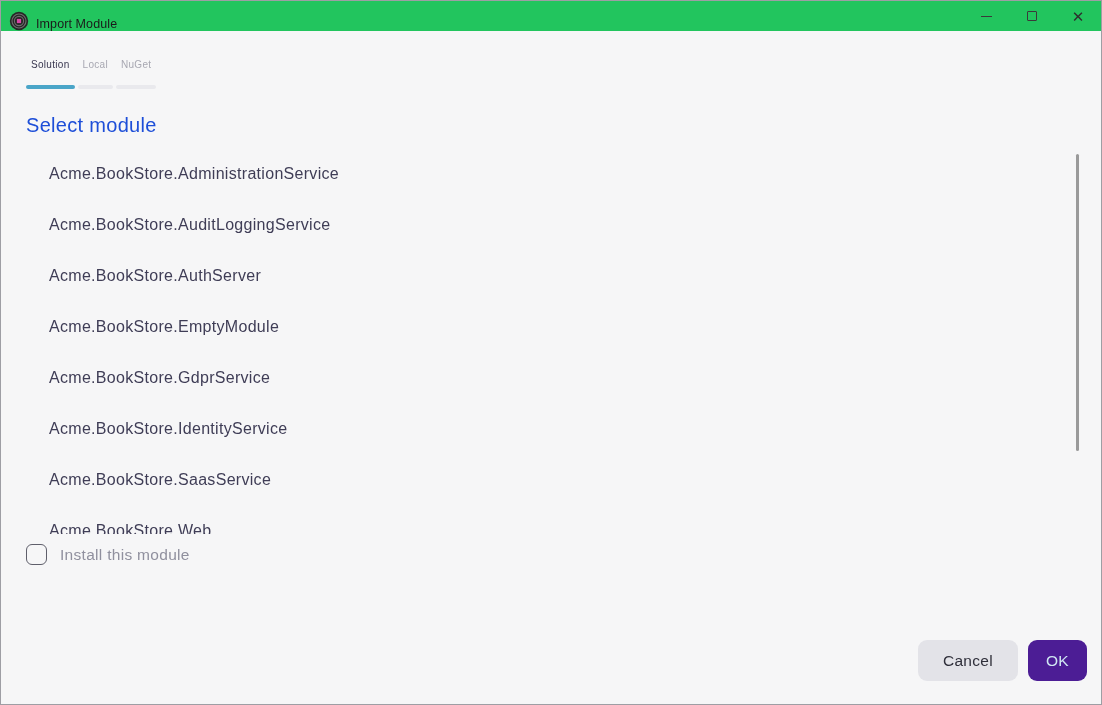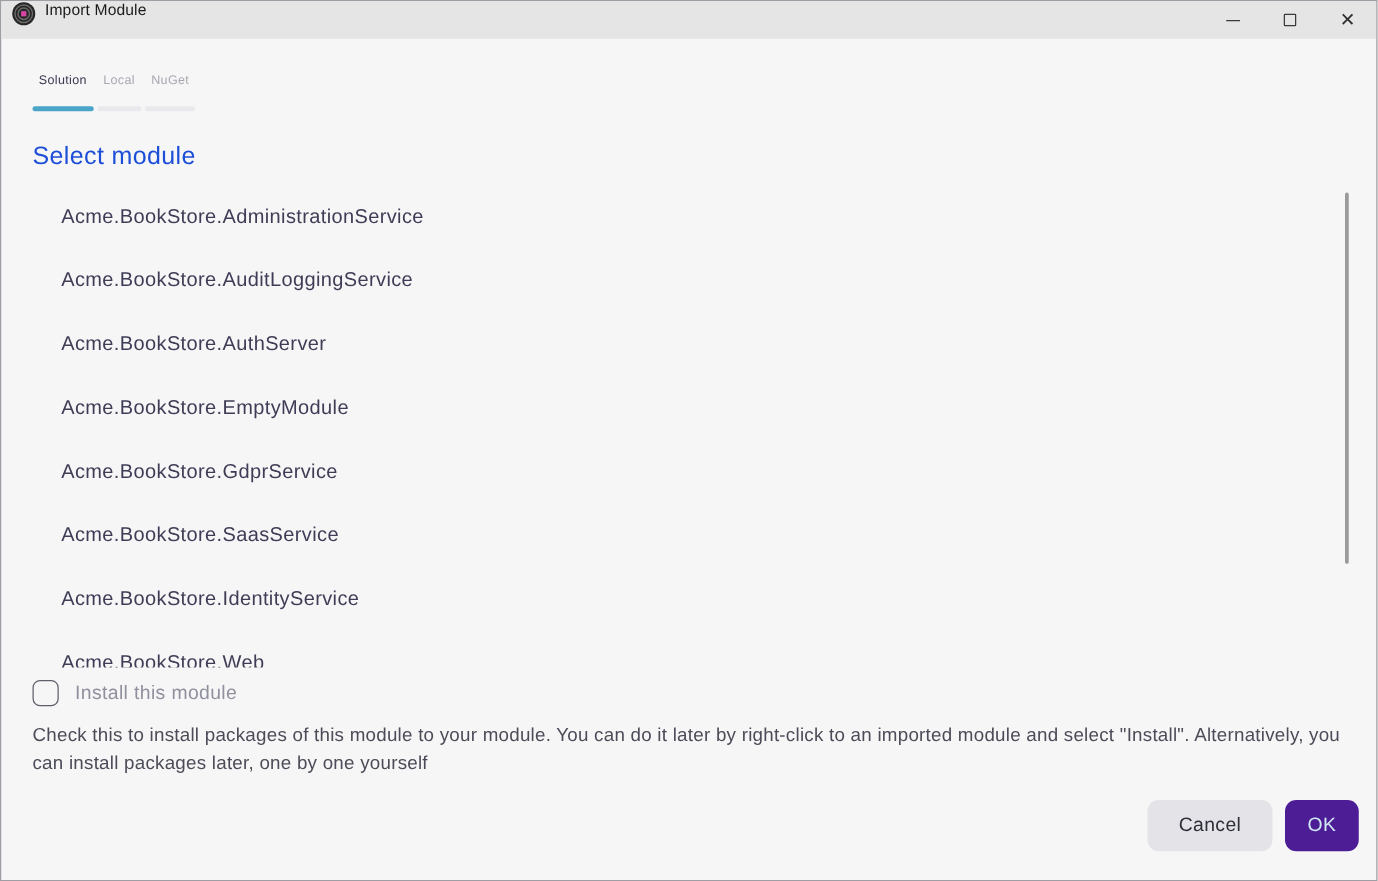--- a/index.html
+++ b/index.html
@@ -6,22 +6,22 @@
   html,body { width:1102px; height:705px; overflow:hidden; }
   body {
     font-family: "Liberation Sans", "DejaVu Sans", sans-serif;
     background:#f6f6f7;
     border:1px solid #9e9ea4;
     position:relative;
   }
 
   
   .titlebar {
-    height:30px; background:#e5e5e5;
-    display:flex; align-items:flex-start;
+    height:30px; background:#22c55e;
+    display:flex; align-items:flex-end;
   }
   .app-icon { width:20px; height:20px; margin-left:8px; flex:0 0 auto; }
   .title-text {
     margin-left:7px; font-size:12.5px; color:#1b1b1b; letter-spacing:0.1px;
   }
   .win-controls { margin-left:auto; display:flex; height:30px; }
   .win-btn {
     width:46px; height:30px; display:flex; align-items:center; justify-content:center;
     cursor:default; color:#3a3a3a;
   }
@@ -128,31 +128,30 @@
   </div>
 
   <div class="select-label">Select module</div>
 
   <div class="module-list">
       <div class="module-item">Acme.BookStore.AdministrationService</div>
       <div class="module-item">Acme.BookStore.AuditLoggingService</div>
       <div class="module-item">Acme.BookStore.AuthServer</div>
       <div class="module-item">Acme.BookStore.EmptyModule</div>
       <div class="module-item">Acme.BookStore.GdprService</div>
+      <div class="module-item">Acme.BookStore.IdentityService</div>
       <div class="module-item">Acme.BookStore.SaasService</div>
-      <div class="module-item">Acme.BookStore.IdentityService</div>
       <div class="module-item">Acme.BookStore.Web</div>
     </div>
 
   <div class="checkbox-row">
     <span class="checkbox-box"></span>
     <span class="checkbox-label">Install this module</span>
   </div>
 
-  <div class="help-text">Check this to install packages of this module to your module. You can do it later by right-click to an imported module and select "Install". Alternatively, you can install packages later, one by one yourself</div>
 
 </div>
 
 <div class="scrollbar-track"></div>
 
 <div class="footer">
   <button class="btn btn-cancel">Cancel</button>
   <button class="btn btn-ok" disabled="">OK</button>
 </div>
 

